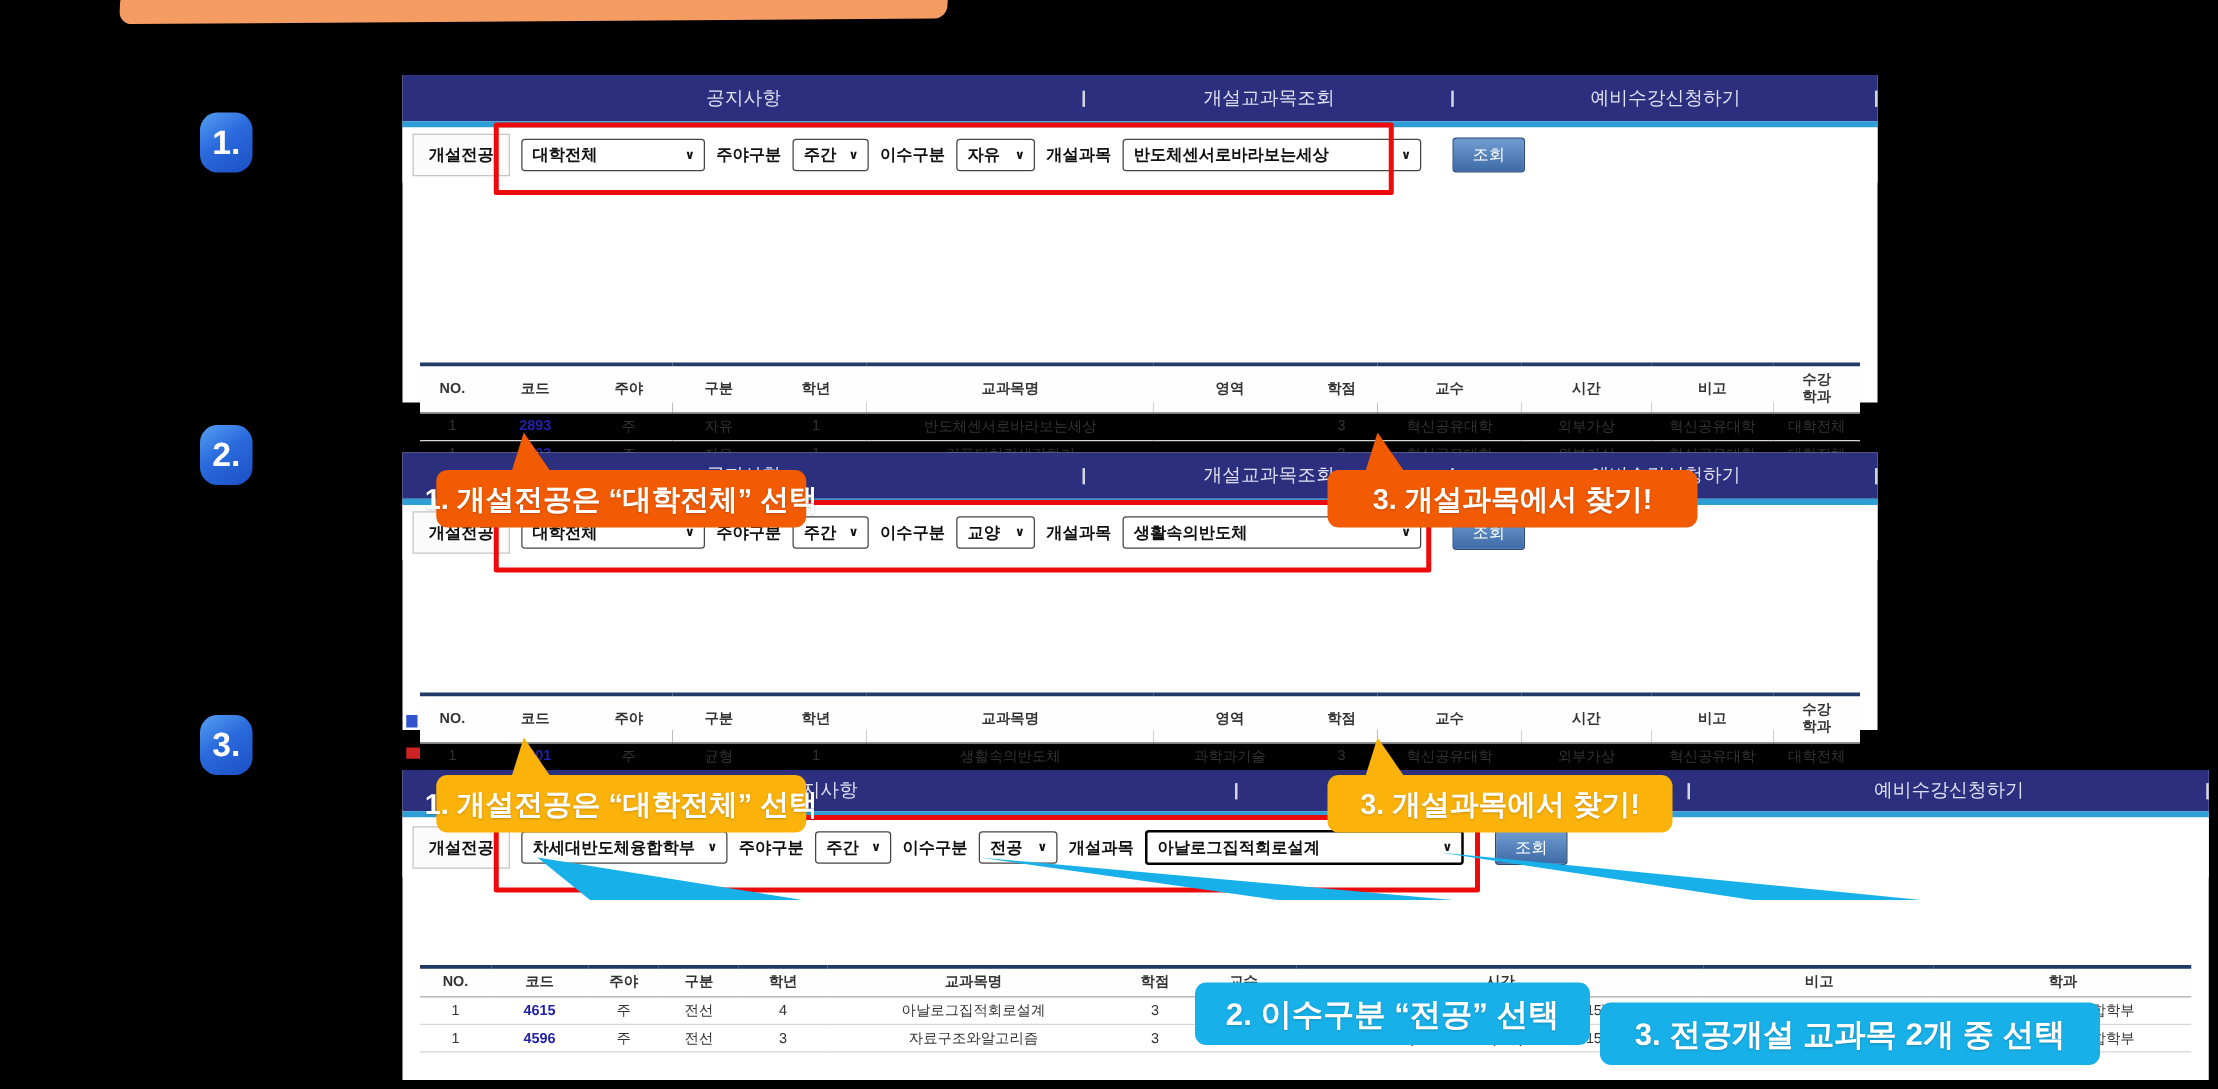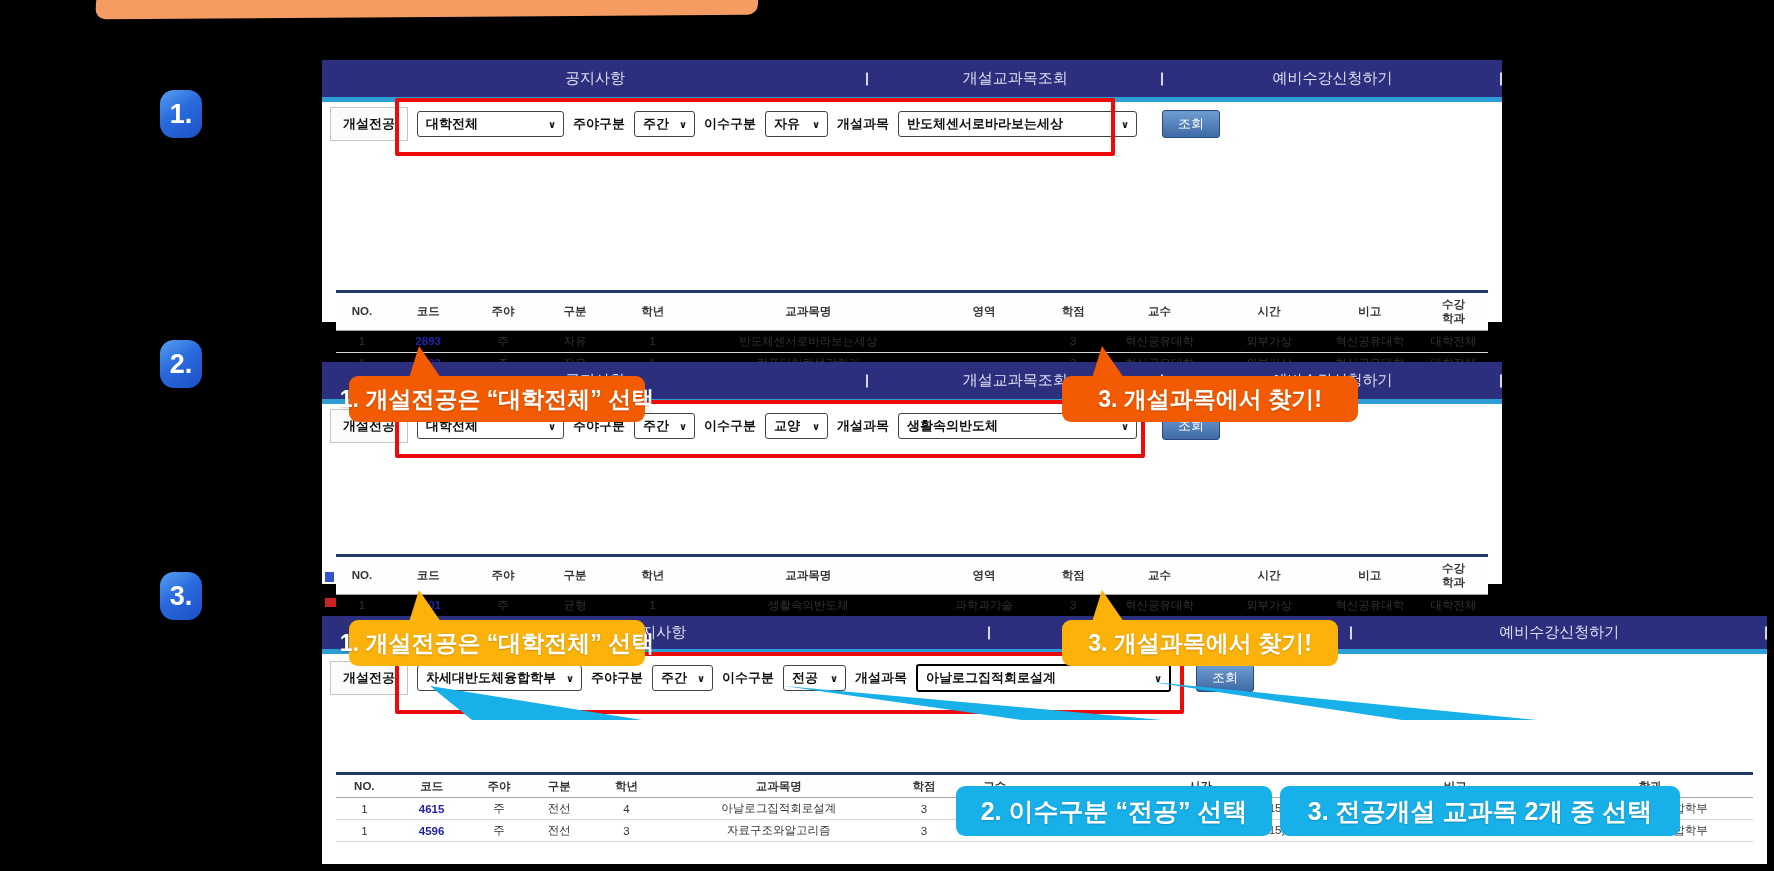--- a/index.html
+++ b/index.html
@@ -295,21 +295,21 @@
     <button class="gobtn">조회</button>
   </div>
   <div class="redbox"></div>
   <svg class="wedges" width="1445" height="248" viewBox="0 0 1445 248">
     <polygon points="108,70 150,104 320,104" fill="#18B0E8"></polygon>
     <polygon points="462,70 700,104 840,104" fill="#18B0E8"></polygon>
     <polygon points="830,66 1080,104 1215,104" fill="#18B0E8"></polygon>
   </svg>
   <div class="content">
     <div class="callout noptr" style="--c:#18B0E8;left:634px;top:14px;width:316px">2. 이수구분 “전공” 선택</div>
-    <div class="callout noptr" style="--c:#18B0E8;left:958px;top:14px;width:400px">3. 전공개설 교과목 2개 중 선택</div>
+    <div class="callout noptr" style="--c:#18B0E8;left:958px;top:30px;width:400px">3. 전공개설 교과목 2개 중 선택</div>
     <table class="rtable" style="margin-top:70px">
       <colgroup>
           <col style="width:4%">
           <col style="width:5.5%">
           <col style="width:4%">
           <col style="width:4.5%">
           <col style="width:5%">
           <col style="width:16.5%">
           <col style="width:4%">
           <col style="width:6%">

